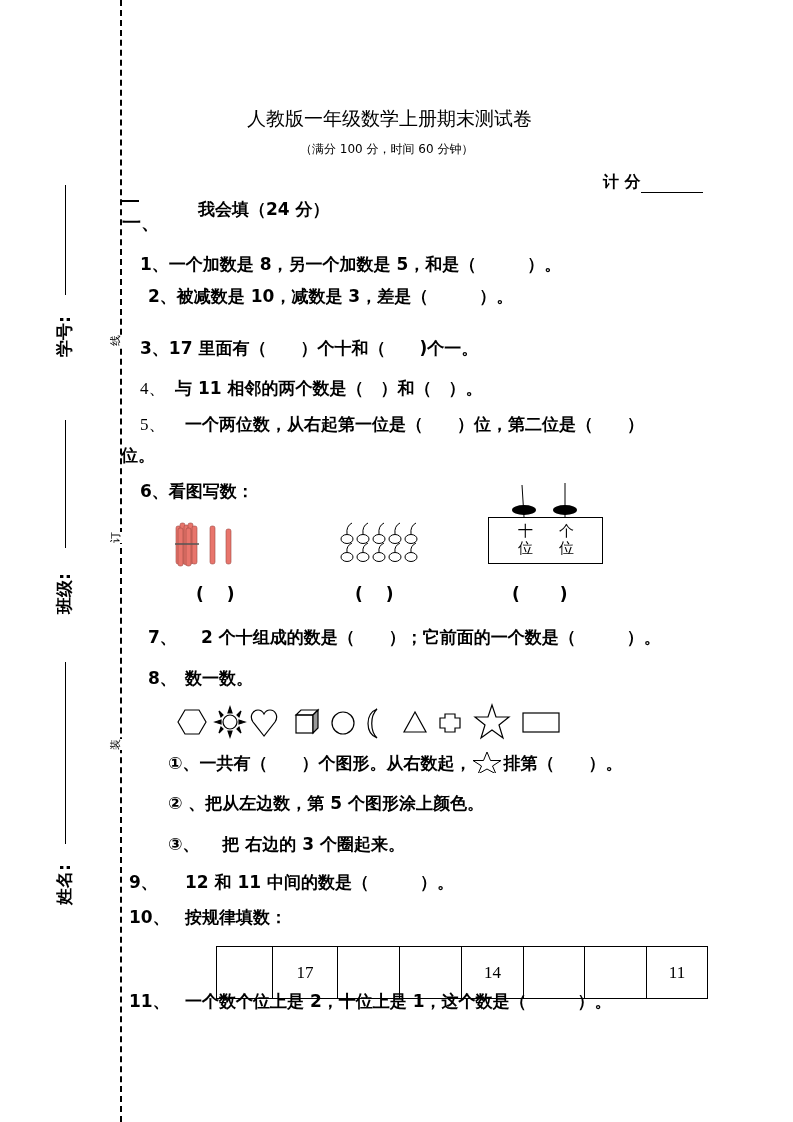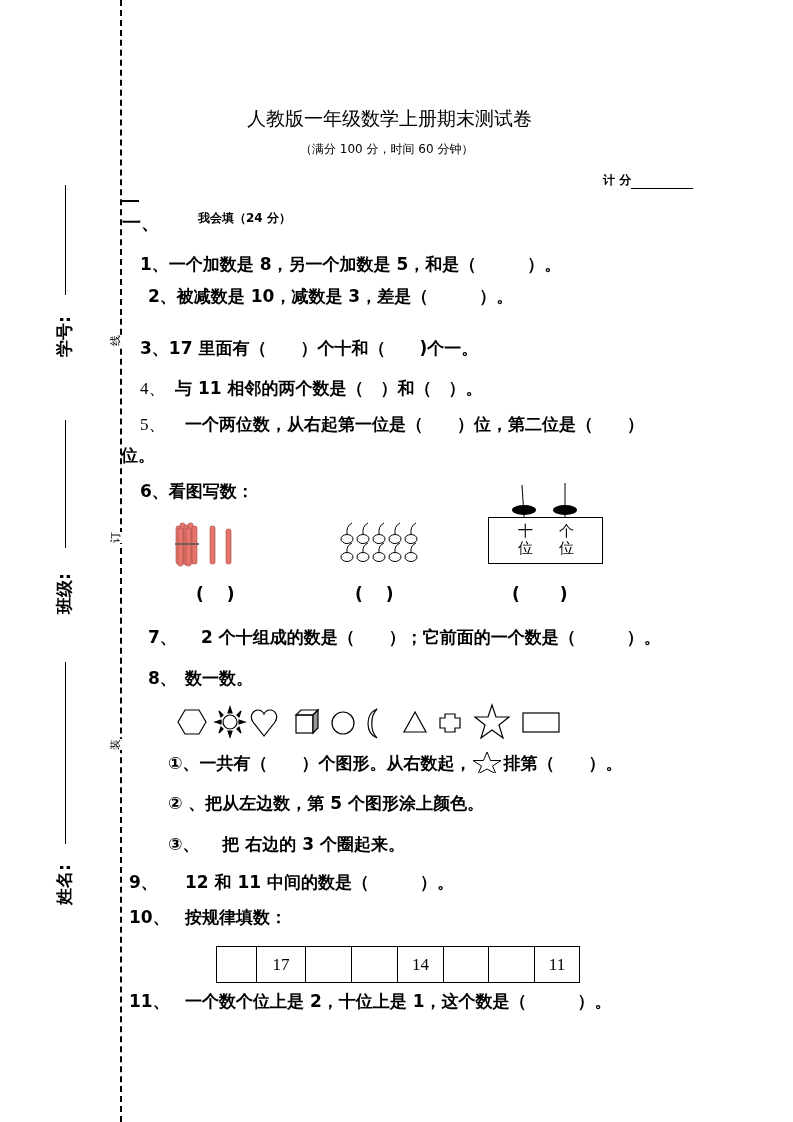--- a/index.html
+++ b/index.html
@@ -14,47 +14,47 @@
   .side-label { position:absolute; font-size:17px; font-weight:bold; transform:rotate(-90deg);
                 transform-origin:center center; white-space:nowrap;
                 font-family:"DejaVu Sans",sans-serif; }
   .bind-char { position:absolute; left:110px; font-size:11px; transform:rotate(-90deg);
                font-family:"DejaVu Sans",sans-serif; background:#fff; }
   .q { font-size:17px; font-weight:bold; font-family:"DejaVu Sans","Liberation Sans",sans-serif; }
   .score-line { display:inline-block; width:62px; border-bottom:1px solid #000; height:14px; vertical-align:bottom; }
   .abacus-box { position:absolute; left:488px; top:517px; width:113px; height:45px; border:1px solid #000; }
   .seq-table { position:absolute; left:216px; top:946px; border-collapse:collapse; }
   .seq-table td { border:1px solid #000; height:27px; text-align:center; font-size:17px;
-                  font-family:"Liberation Serif",serif; padding:4px; }
+                  font-family:"Liberation Serif",serif; padding:12px; }
 </style>
 </head>
 <body>
 
 <div class="dash-line"></div>
 
 <div class="side-line" style="top:185px;height:110px;"></div>
 <div class="side-label" style="left:44px;top:325px;">学号:</div>
 <div class="side-line" style="top:420px;height:128px;"></div>
 <div class="side-label" style="left:44px;top:582px;">班级:</div>
 <div class="side-line" style="top:662px;height:182px;"></div>
 <div class="side-label" style="left:44px;top:873px;">姓名:</div>
 
 <div class="bind-char" style="top:333px;">线</div>
 <div class="bind-char" style="top:530px;">订</div>
 <div class="bind-char" style="top:737px;">装</div>
 
 <div class="abs sans" style="left:247px;top:106px;font-size:19px;">人教版一年级数学上册期末测试卷</div>
 <div class="abs sans" style="left:300px;top:141px;font-size:12px;">（满分 100 分，时间 60 分钟）</div>
-<div class="abs sans bold" style="left:603px;top:172px;font-size:12px;">
+<div class="abs sans bold" style="left:603px;top:172px;font-size:16px;">
   <span>计 分</span><span class="score-line"></span>
 </div>
 
 <div class="abs" style="left:121px;top:200px;width:18px;border-top:2px solid #000;"></div>
 <div class="abs q" style="left:122px;top:210px;font-size:19px;">一、</div>
-<div class="abs q" style="left:198px;top:210px;font-size:12px;">我会填（24 分）</div>
+<div class="abs q" style="left:198px;top:198px;font-size:17px;">我会填（24 分）</div>
 
 <div class="abs q" style="left:140px;top:253px;text-align:center;">1、一个加数是 8，另一个加数是 5，和是（　　　）。</div>
 <div class="abs q" style="left:140px;top:285px;margin-left:8px;">2、被减数是 10，减数是 3，差是（　　　）。</div>
 <div class="abs q" style="left:140px;top:337px;">3、17 里面有（　　）个十和（　　)个一。</div>
 
 <div class="abs q" style="left:140px;top:377px;font-weight:normal;font-family:'Liberation Serif',serif;">4、</div>
 <div class="abs q" style="left:175px;top:377px;">与 11 相邻的两个数是（　）和（　）。</div>
 
 <div class="abs q" style="left:140px;top:413px;font-weight:normal;font-family:'Liberation Serif',serif;">5、</div>
 <div class="abs q" style="left:185px;top:413px;">一个两位数，从右起第一位是（　　）位，第二位是（　　）</div>

